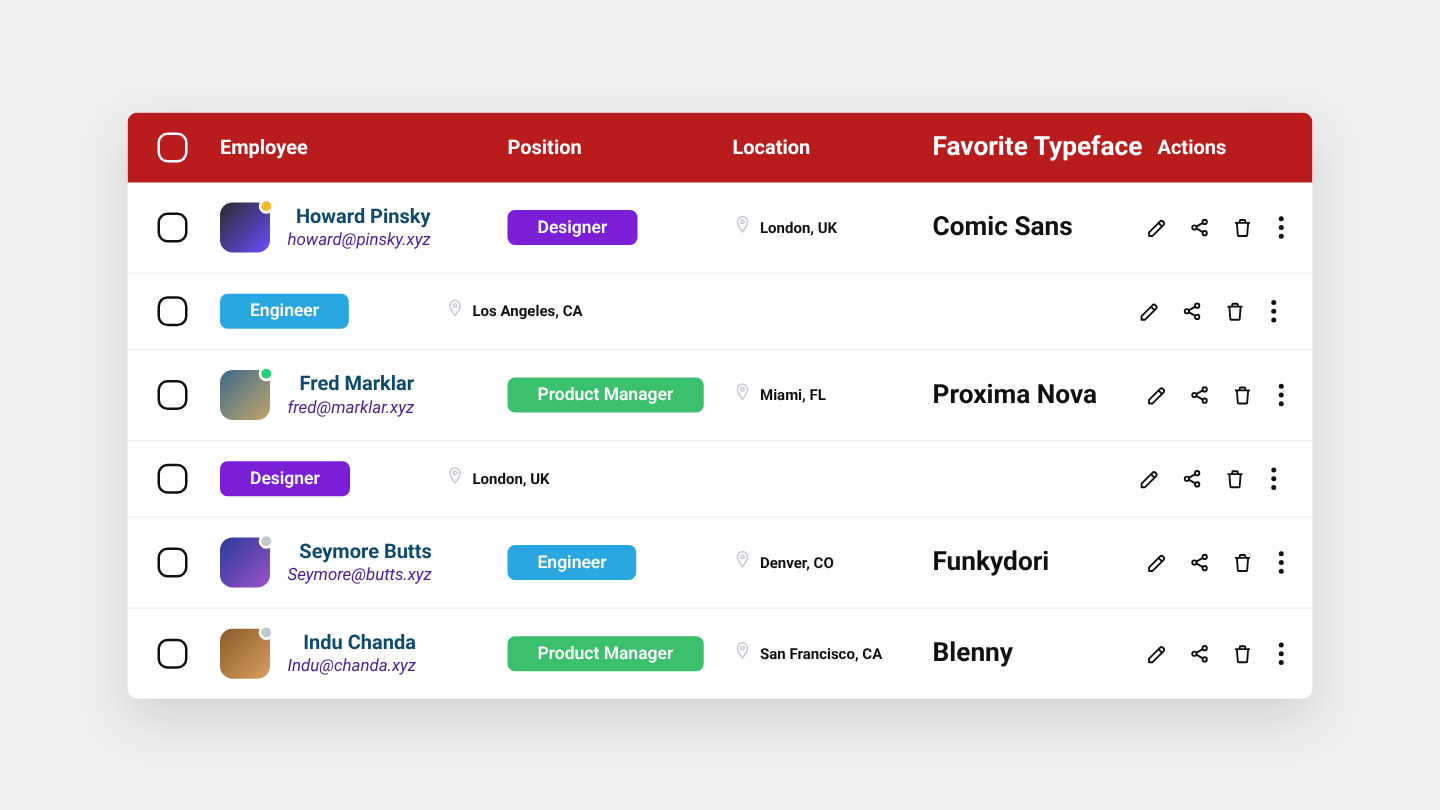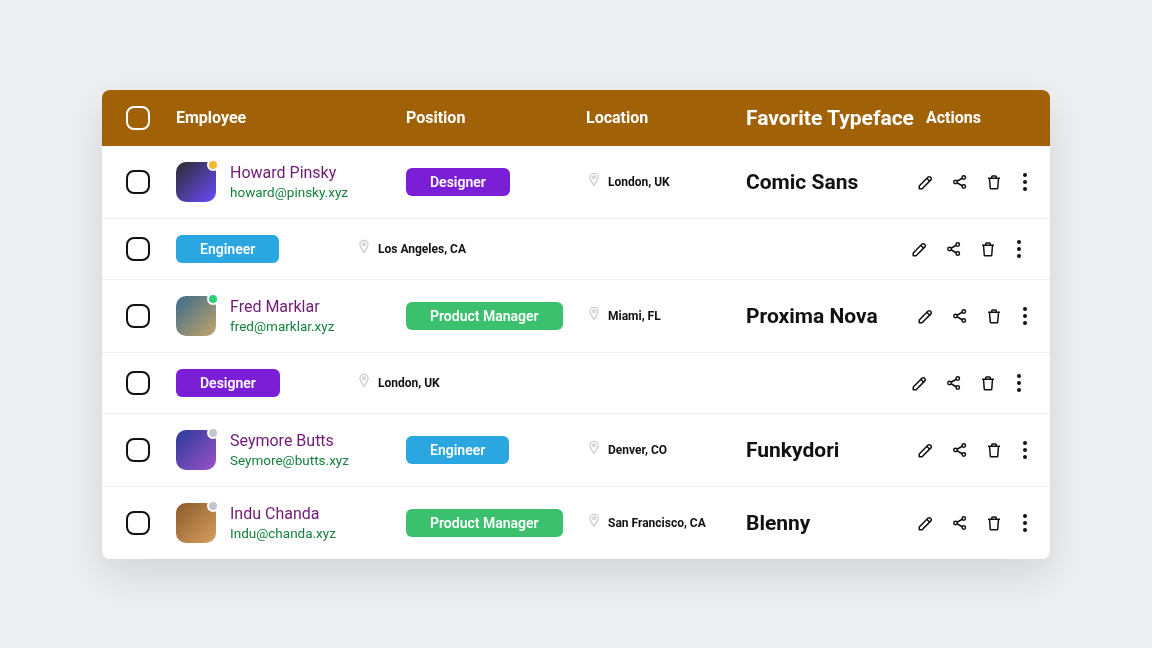--- a/index.html
+++ b/index.html
@@ -13,21 +13,21 @@
     justify-content: center;
   }
   .table-card {
     width: 948px;
     background: #fff;
     border-radius: 8px;
     box-shadow: 0 16px 40px rgba(0,0,0,0.12);
     overflow: hidden;
   }
   .thead {
-    background: #a16207;
+    background: #b91c1c;
     color: #fff;
     display: flex;
     align-items: center;
     padding: 16px 24px;
     font-weight: 700;
     font-size: 16px;
   }
   .row {
     display: flex;
     align-items: center;
@@ -58,22 +58,22 @@
     display:block;
     background-size: cover;
     background-position: center;
   }
   .status-dot {
     position: absolute; top: -3px; right: -3px;
     width: 12px; height: 12px; border-radius: 50%;
     border: 2px solid #fff;
   }
 
-  .emp-text .name { font-weight: 400; font-size: 16px; color:#701a75; }
-  .emp-text .email { font-size: 13.5px; color:#15803d; margin-top:2px; }
+  .emp-text .name { font-weight: 700; font-size: 16px; color:#0c4a6e;text-align:right; }
+  .emp-text .email { font-size: 13.5px; color:#4c1d95; margin-top:2px;font-style:italic; }
 
   .badge {
     display:inline-block;
     padding: 6px 24px;
     border-radius: 6px;
     color:#fff;
     font-size: 14px;
     font-weight: 600;
   }
 

